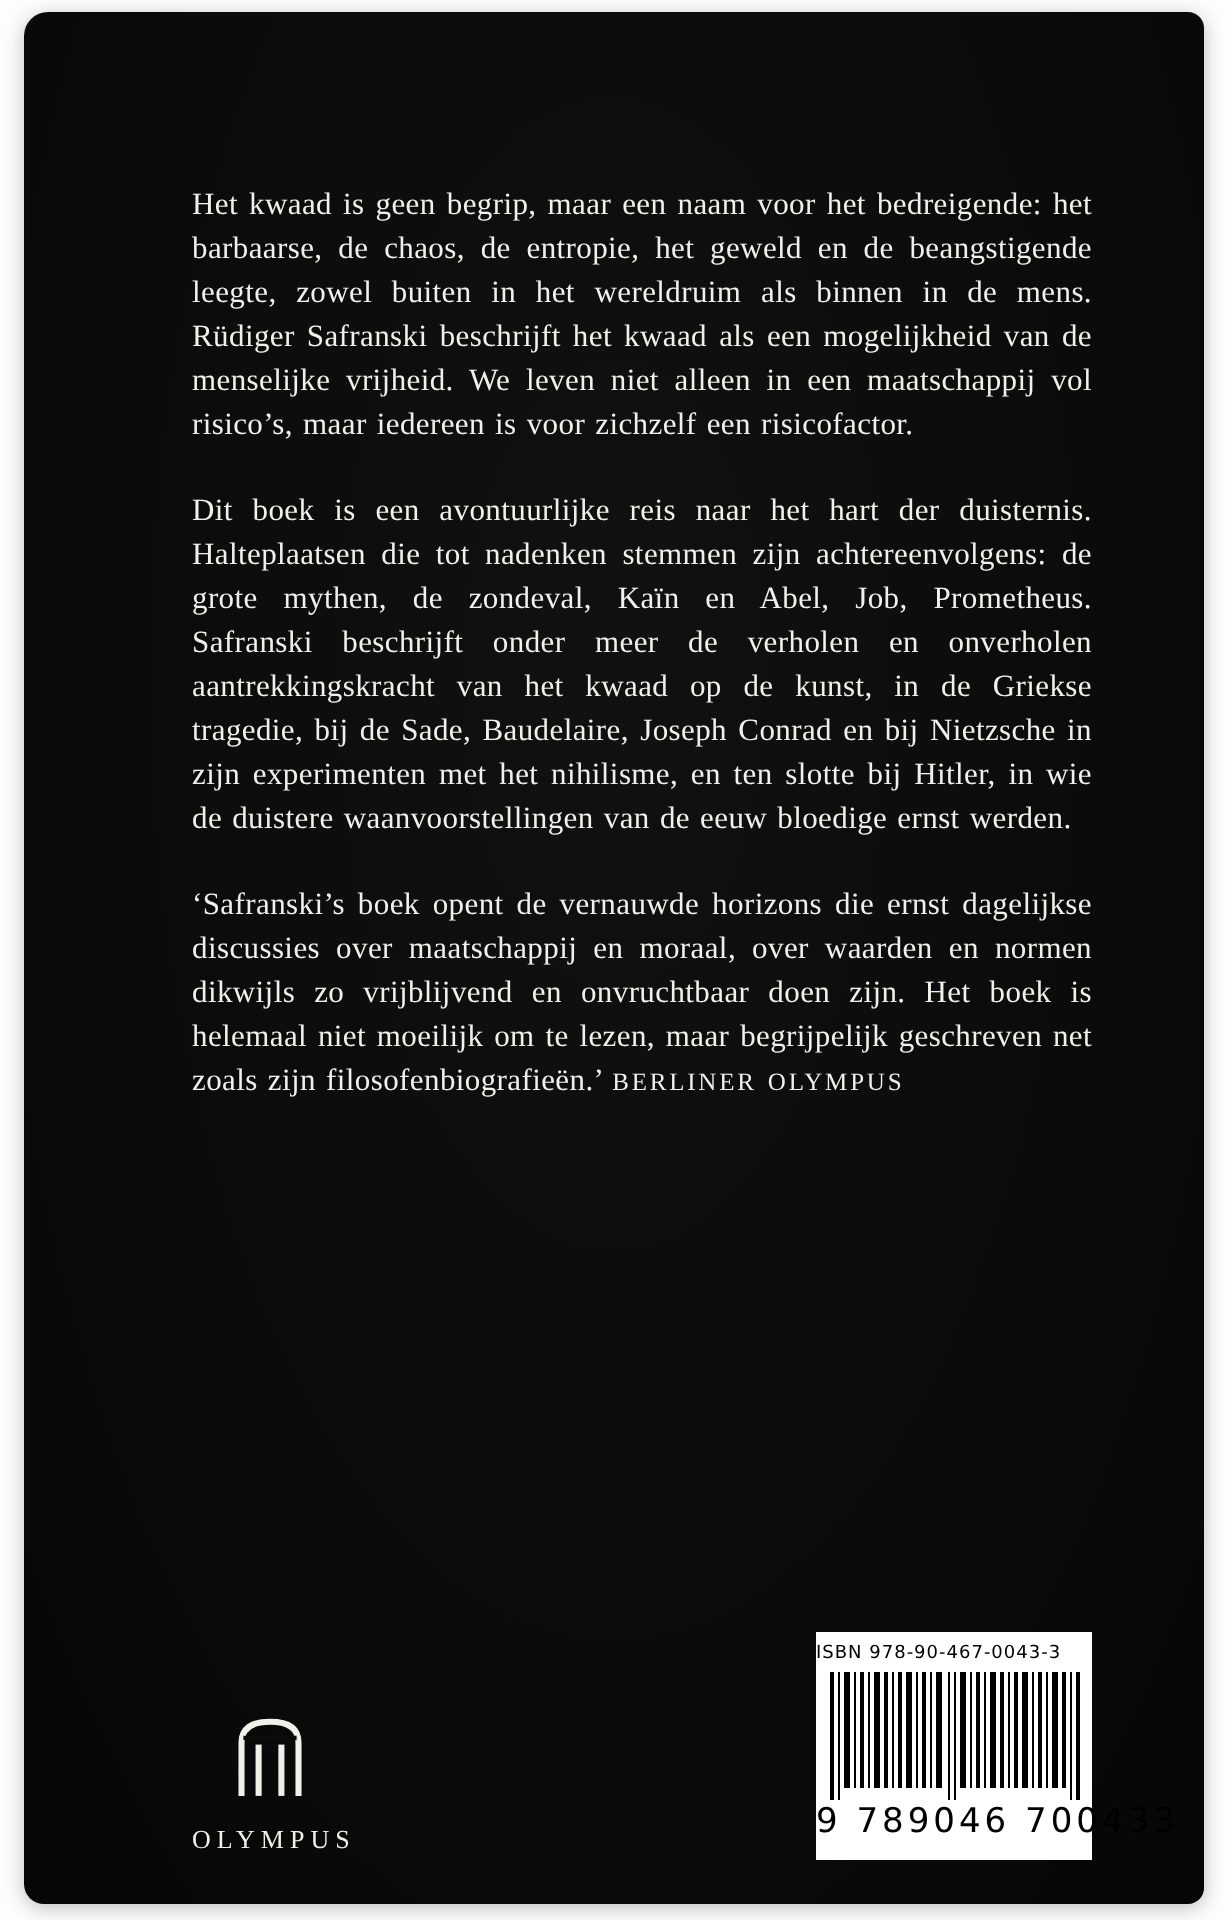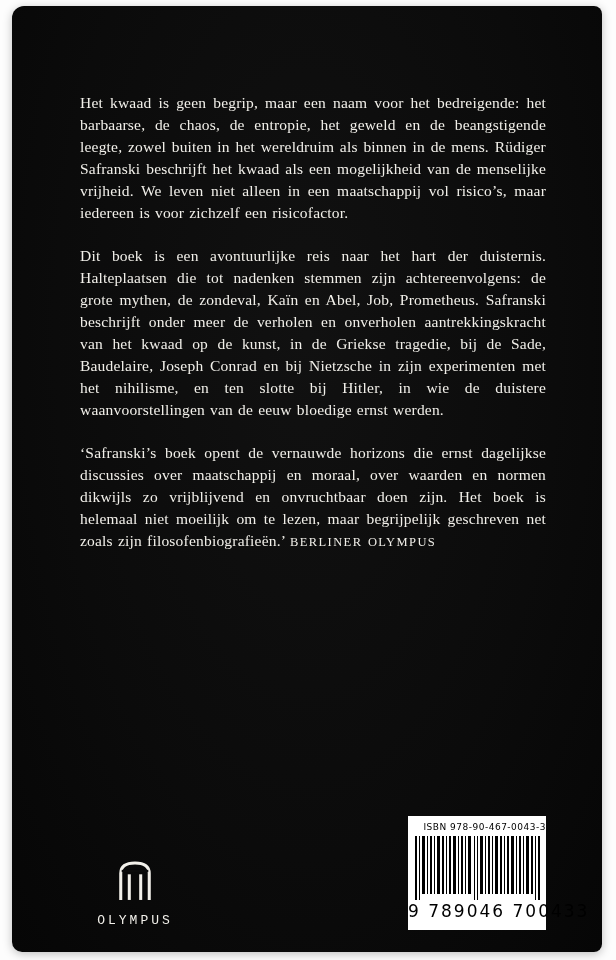--- a/index.html
+++ b/index.html
@@ -23,21 +23,21 @@
     top: 6px;
     width: 590px;
     height: 946px;
     background: radial-gradient(ellipse at 50% 35%, #111111 0%, #0b0b0b 60%, #060606 100%);
     border-radius: 12px 8px 8px 10px;
     box-shadow: 0 2px 10px rgba(0,0,0,0.25);
   }
   .text-block {
     position: absolute;
     top: 86px;
-    left: 68px;
+    left: 84px;
     right: 56px;
     color: #f2f0ea;
     font-size: 15.5px;
     line-height: 22px;
     text-align: justify;
     letter-spacing: 0.2px;
     word-spacing: 1px;
   }
   .text-block p {
     margin: 0 0 21px 0;
@@ -56,31 +56,31 @@
   }
   .publisher-icon {
     display: inline-block;
     width: 38px;
     height: 44px;
   }
   .publisher-name {
     margin-top: 7px;
     font-size: 13px;
     letter-spacing: 3px;
-    font-family: Liberation Mono, monospace;
+    font-family: Liberation Serif, serif;
   }
   .barcode-box {
     position: absolute;
     right: 56px;
     bottom: 22px;
     width: 138px;
     height: 114px;
     background: #ffffff;
     color: #000000;
-    text-align: right;
+    text-align: left;
     padding: 0;
     box-sizing: border-box;
   }
   .isbn-label {
     font-family: "DejaVu Sans", "Liberation Sans", sans-serif;
     font-size: 9px;
     letter-spacing: 0.5px;
     padding-top: 6px;
     white-space: nowrap;
   }

